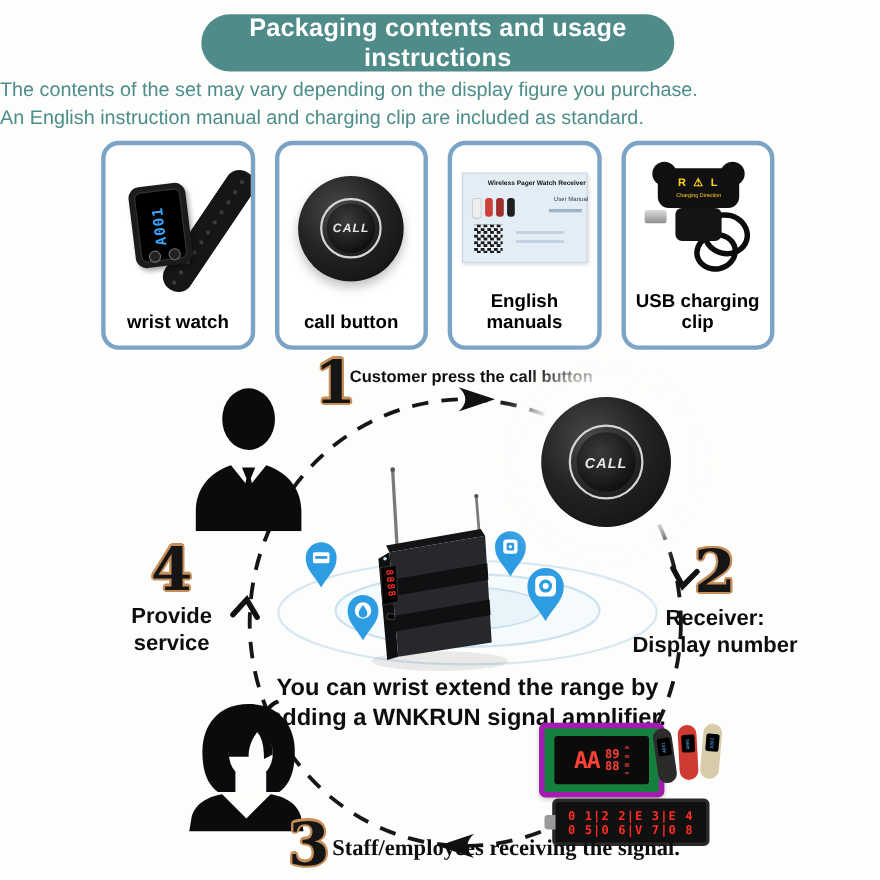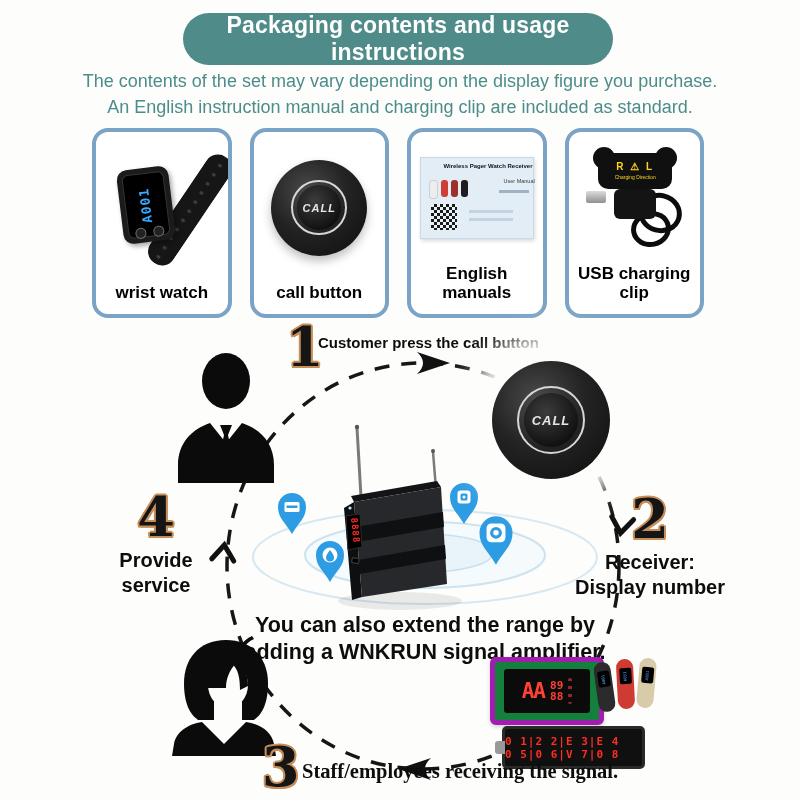--- a/index.html
+++ b/index.html
@@ -2,21 +2,21 @@
 <html><head>
 <meta charset="utf-8">
 <style>
   html,body{margin:0;padding:0;}
   #canvas{position:relative;width:800px;height:800px;background:#fdfdfb;overflow:hidden;
           font-family:"Liberation Sans",sans-serif;}
   
   .pill{position:absolute;left:183px;top:13px;width:430px;height:52px;background:#4e8b89;
         border-radius:27px;display:flex;align-items:center;justify-content:center;text-align:center;}
   .pill span{color:#fff;font-size:23px;font-weight:700;letter-spacing:.2px;}
-  .subtitle{position:absolute;left:0;top:68px;width:800px;text-align:center;color:#4c8d8b;
+  .subtitle{position:absolute;left:0;top:68px;width:800px;text-align:left;color:#4c8d8b;
             font-size:18px;line-height:26px;font-weight:400;}
   
   .cards{position:absolute;left:92px;top:128px;width:612px;height:190px;display:flex;gap:18px;}
   .card{flex:1;background:#fff;border:4px solid #7ba3c6;border-radius:16px;box-sizing:border-box;
         display:flex;flex-direction:column;align-items:center;justify-content:flex-end;overflow:hidden;}
   .card-img{flex:1;width:100%;display:flex;align-items:center;justify-content:center;position:relative;}
   .card-label{font-size:17px;font-weight:700;color:#000;text-align:center;line-height:19px;
               margin:0 4px 12px 4px;}
   
   .watch{position:relative;width:104px;height:108px;}
@@ -100,21 +100,21 @@
   .rdots{width:4px;height:26px;border-radius:2px;
          background:repeating-linear-gradient(rgba(255,65,54,.55) 0 3px,transparent 3px 8px);}
   .trio{position:absolute;left:596px;top:658px;width:64px;height:54px;}
   .mini{position:absolute;width:17px;height:50px;border-radius:9px;}
   .mscr{margin:9px auto 0;width:12px;height:16px;background:#000;border-radius:2px;
         display:flex;align-items:center;justify-content:center;overflow:hidden;}
   .mscr span{font-size:8px;color:#58b0ff;font-family:"DejaVu Sans Mono",monospace;
              transform:rotate(-90deg) scale(.5);white-space:nowrap;}
   .ledbar{position:absolute;left:502px;top:726px;width:137px;height:37px;background:#101010;
           border:3px solid #2a2a2a;border-radius:5px;display:flex;flex-direction:column;
-          justify-content:center;}
+          align-items:center;justify-content:center;}
   .ledbar::before{content:"";position:absolute;left:-10px;top:12px;width:10px;height:13px;
           background:#999;border-radius:3px 0 0 3px;}
   .ledrow{font-family:"DejaVu Sans Mono",monospace;font-size:11px;line-height:13px;color:#ff2d23;
           letter-spacing:1px;white-space:nowrap;font-weight:700;}
 </style>
 </head>
 <body>
 
 <div id="canvas">
 
@@ -290,21 +290,21 @@
 
   <div class="step-col" style="left:98px;top:490px;width:116px;">
     <span class="step-num">4</span>
     <div class="lines">
       <div>Provide</div>
       <div>service</div>
     </div>
   </div>
 
   <div class="note">
-    <div>You can also extend the range by</div>
+    <div>You can wrist extend the range by</div>
     <div>adding a WNKRUN signal amplifier.</div>
   </div>
 
   <svg class="fig" style="left:168px;top:636px;" width="112" height="120" viewBox="0 0 112 120">
     <path d="M72,10 C76,5 79,2 84,0 L86,3 C81,5 78,8 75,13 Z" fill="#0b0b0b"></path>
     <path d="M58,4 C30,4 16,24 16,47 C16,68 22,78 30,84 L86,84 C94,78 100,68 100,47 C100,24 86,4 58,4 Z" fill="#0b0b0b"></path>
     <ellipse cx="60" cy="49" rx="20" ry="23" fill="#fdfdfb"></ellipse>
     <rect x="46" y="66" width="28" height="20" fill="#fdfdfb"></rect>
     <path d="M40,52 C38,30 52,20 68,27 C61,35 58,43 58,52 Z" fill="#0b0b0b"></path>
     <path d="M68,27 C76,30 80,38 80,50 L72,54 C72,42 70,33 65,29 Z" fill="#0b0b0b"></path>

